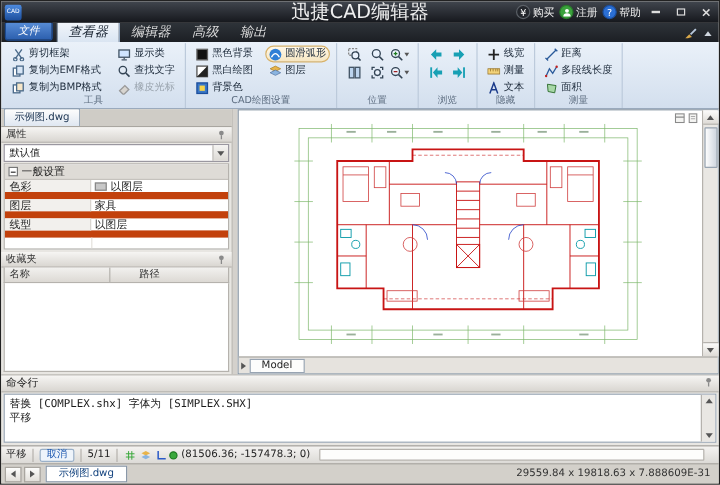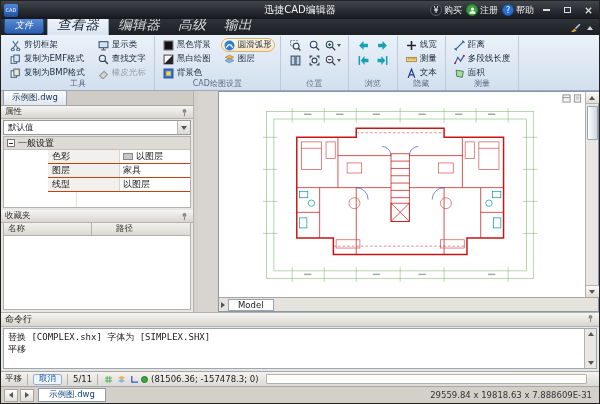--- a/index.html
+++ b/index.html
@@ -3,35 +3,35 @@
 <meta charset="utf-8">
 <style>
   * { box-sizing: border-box; margin: 0; padding: 0; }
   html,body { width:600px; height:404px; }
   body { font-family:"DejaVu Sans","Liberation Sans",sans-serif; font-size:9px; color:#222; background:#888; }
   .window { width:600px; height:404px; display:flex; flex-direction:column; background:#d8d5d0; overflow:hidden; border:1px solid #222; }
 
   
   .titlebar { height:18px; flex:0 0 18px; background:linear-gradient(#41464e,#15171c); display:flex; align-items:center; position:relative; padding:0 2px; }
   .app-logo { width:14px; height:13px; background:linear-gradient(#4d8be0,#1c4e9c); border-radius:2px; color:#fff; font-size:5px; display:flex; align-items:center; justify-content:center; margin-left:1px; }
-  .win-title { position:absolute; left:50%; transform:translateX(-50%); color:#f0f0f0; font-size:10px; }
+  .win-title { position:absolute; left:50%; transform:translateX(-50%); color:#f0f0f0; font-size:16px; }
   .tb-right { margin-left:auto; display:flex; align-items:center; gap:4px; }
   .tb-item { display:flex; align-items:center; gap:2px; color:#eee; font-size:9px; }
   .tb-circle { width:12px; height:12px; border-radius:50%; display:flex; align-items:center; justify-content:center; color:#fff; font-size:8px; }
   .c-buy { background:#23262c; border:1px solid #5a5f66; }
   .c-reg { background:#3aa23c; border:1px solid #2a7a2c; }
   .c-help { background:#2b6fd4; border:1px solid #1c4e9c; }
   .winbtn { width:17px; height:13px; display:flex; align-items:center; justify-content:center; }
   .hbar { width:7px; height:2px; background:#ddd; }
   .sqr { width:7px; height:6px; border:1px solid #ddd; }
 
   
   .menubar { height:16px; flex:0 0 16px; background:linear-gradient(#2e3339,#1c1f24); display:flex; align-items:flex-end; padding:0 2px;font-style:italic; }
   .file-btn { background:linear-gradient(#5a8fd8,#2c5fae); border:1px solid #1c4a90; color:#fff; border-radius:3px; padding:1px 10px; margin:0 3px 1px 1px; font-size:9px; }
-  .mtab { color:#dcdcdc; padding:2px 9px 1px; font-size:14px; }
+  .mtab { color:#dcdcdc; padding:2px 9px 1px; font-size:11px; }
   .mtab.active { background:linear-gradient(#f4f7fb,#dae5f2); color:#15202e; border:1px solid #93a6bd; border-bottom:none; border-radius:3px 3px 0 0; }
   .mb-right { margin-left:auto; display:flex; align-items:center; gap:6px; padding:0 4px 2px; }
 
   
   .ribbon { height:56px; flex:0 0 56px; background:linear-gradient(#eaf1f9,#d3dfee); border-bottom:1px solid #9aaabd; display:flex; padding:1px 1px 0; }
   .rgroup { position:relative; display:flex; gap:7px; padding:2px 5px 11px; border-right:1px solid #bccadb; }
   .rgroup-label { position:absolute; left:0; right:0; bottom:1px; text-align:center; font-size:8px; color:#5d6d80; }
   .rcol { display:flex; flex-direction:column; }
   .rbtn { display:flex; align-items:center; gap:3px; height:14px; padding:0 2px; font-size:8.5px; color:#1c2a3a; white-space:nowrap; border:1px solid transparent; border-radius:2px; }
   .rbtn.disabled { color:#9aa4ae; }
@@ -55,34 +55,34 @@
   .doc-tab { background:linear-gradient(#fdfdfd,#dfe7f1); border:1px solid #8ea0b4; border-bottom:none; border-radius:2px 2px 0 0; padding:1px 8px; font-size:8.5px; color:#17304e; }
   .panel-header { height:13px; flex:0 0 13px; background:linear-gradient(#f6f5f3,#d9d6d1); border-bottom:1px solid #b5b2ad; display:flex; align-items:center; padding:0 4px; font-size:8.5px; color:#333; }
   .panel-header .ph-right { margin-left:auto; display:flex; gap:3px; }
   .preset-row { height:15px; flex:0 0 15px; display:flex; align-items:stretch; background:#fff; border:1px solid #9a9archive; border:1px solid #9a97a0; margin:1px 2px; }
   .preset-text { flex:1; display:flex; align-items:center; padding:0 4px; font-size:8.5px; }
   .preset-arrow { width:13px; border-left:1px solid #b8b5b0; background:linear-gradient(#f5f4f2,#dcd9d4); display:flex; align-items:center; justify-content:center; }
   .prop-grid { flex:0 0 72px; background:#fff; border:1px solid #b5b2ad; margin:0 2px 2px; display:flex; flex-direction:column; overflow:hidden; }
   .prop-section { height:13px; flex:0 0 13px; background:#dedbd6; display:flex; align-items:center; gap:3px; padding:0 3px; border-bottom:1px solid #c5c2bd; }
   .collapse-box { width:8px; height:8px; border:1px solid #777; background:#fff; position:relative; }
   .collapse-box::after { content:""; position:absolute; left:1px; right:1px; top:3px; height:1px; background:#333; }
-  .prop-row { height:16px; flex:0 0 13px; display:flex; border-bottom:1px solid #c2410c;margin-left:44px; }
+  .prop-row { height:16px; flex:0 0 13px; display:flex; border-bottom:6px solid #c2410c; }
   .prop-name { width:72px; flex:0 0 72px; padding:0 4px; display:flex; align-items:center; background:#f2f0ed; border-right:1px solid #d8d5d0; }
   .prop-value { flex:1; display:flex; align-items:center; gap:3px; padding:0 3px; }
   .prop-empty { flex:1; position:relative; }
   .prop-empty::before { content:""; position:absolute; left:72px; top:0; bottom:0; width:1px; background:#e4e1dc; }
   .swatch { width:10px; height:7px; background:#c8c8c8; border:1px solid #888; }
   .fav-cols { height:13px; flex:0 0 13px; display:flex; background:linear-gradient(#f2f1ef,#dcd9d4); border-bottom:1px solid #b5b2ad; margin:0 2px; border-left:1px solid #b5b2ad; border-right:1px solid #b5b2ad;gap:20px; }
   .fav-col { padding:0 4px; display:flex; align-items:center; font-size:8.5px; color:#333; }
   .fav-col.first { width:88px; border-right:1px solid #b5b2ad; }
   .fav-body { flex:1; background:#fff; border:1px solid #b5b2ad; border-top:none; margin:0 2px 2px; }
   .splitter { width:4px; flex:0 0 4px; background:#d4d1cc; }
 
   
-  .canvas-area { flex:1; position:relative; background:#fff; border:1px solid #8a98a6;margin-left:20px; }
+  .canvas-area { flex:1; position:relative; background:#fff; border:1px solid #8a98a6; }
   .draw-region { position:absolute; left:0; top:0; right:13px; bottom:14px; overflow:hidden; }
   .plan { width:100%; height:100%; display:block; }
   .canvas-icons { position:absolute; top:2px; right:16px; display:flex; gap:2px; }
   .vscroll { position:absolute; top:0; right:0; bottom:14px; width:13px; background:#e9e7e3; border-left:1px solid #b5b2ad; display:flex; flex-direction:column; align-items:center; }
   .vs-btn { width:13px; height:12px; display:flex; align-items:center; justify-content:center; background:linear-gradient(#fbfbfa,#dedbd6); border-bottom:1px solid #b5b2ad; }
   .vs-btn.bottom { margin-top:auto; border-top:1px solid #b5b2ad; border-bottom:none; }
   .vs-thumb { width:11px; height:34px; margin-top:2px; background:linear-gradient(90deg,#fdfdfd,#cfd6df); border:1px solid #97a4b2; border-radius:1px; }
   .tri-up { border-width:0 3px 4px 3px; border-color:transparent transparent #555 transparent; }
   .model-bar { position:absolute; left:0; right:0; bottom:0; height:14px; background:#e6e3de; border-top:1px solid #aaa7a2; display:flex; align-items:center; padding:0 2px; gap:3px; }
   .model-tab { background:#fdfdfc; border:1px solid #98a4b2; padding:0 9px; height:12px; display:flex; align-items:center; font-size:8.5px; color:#222; }

